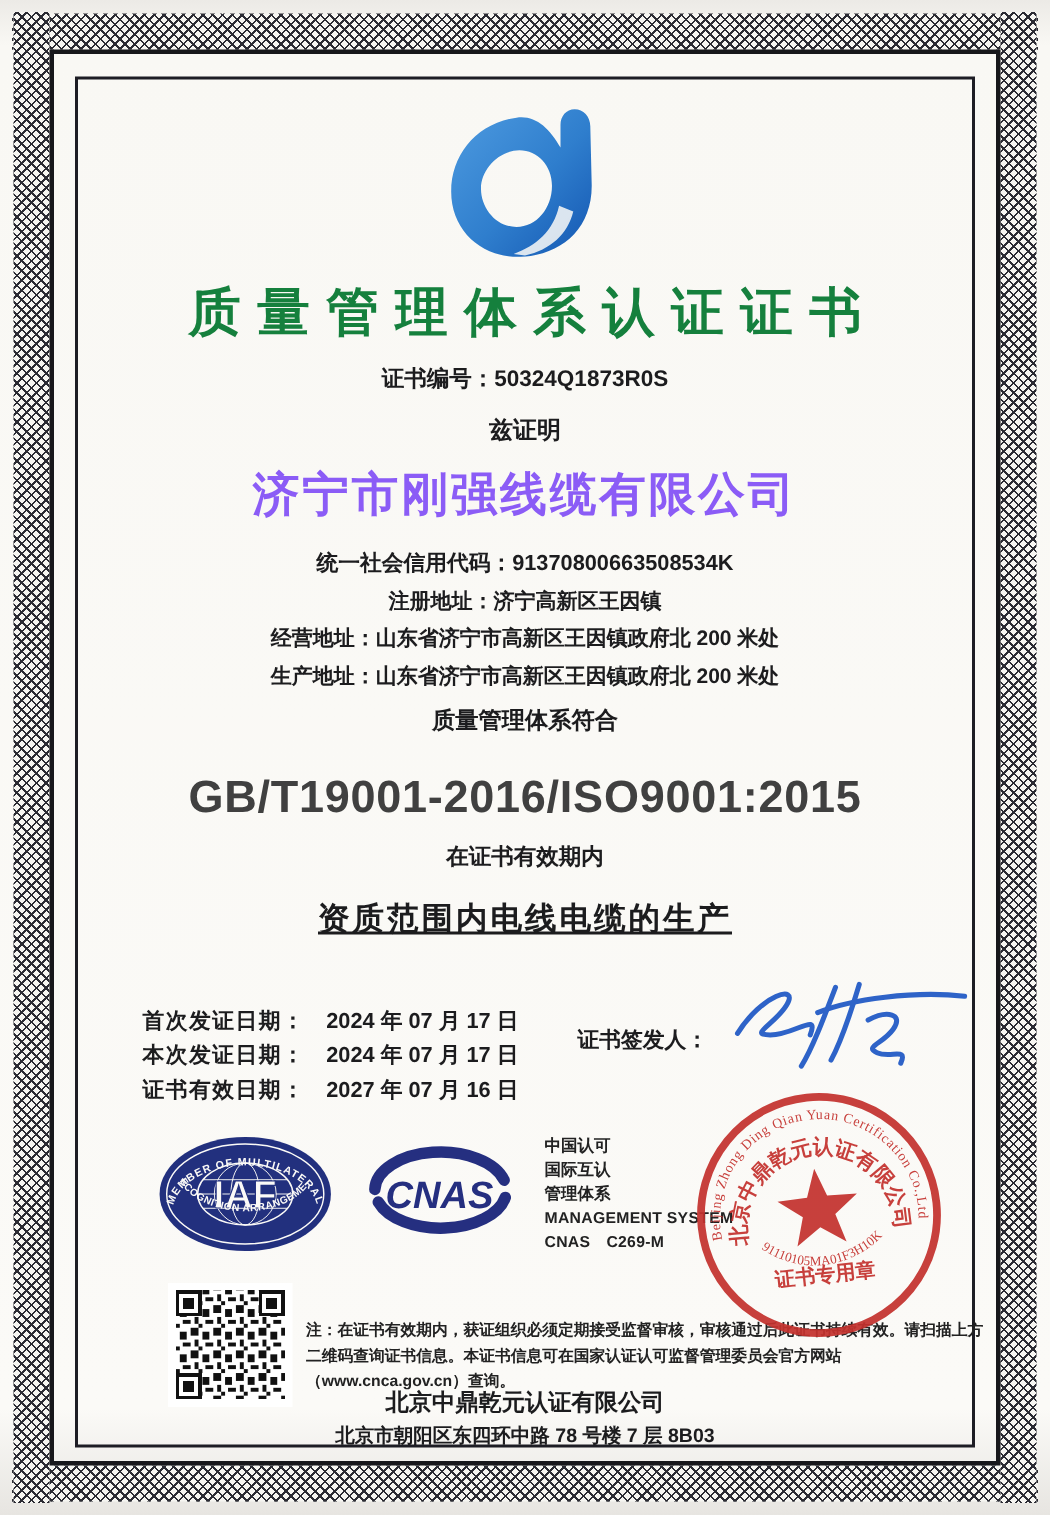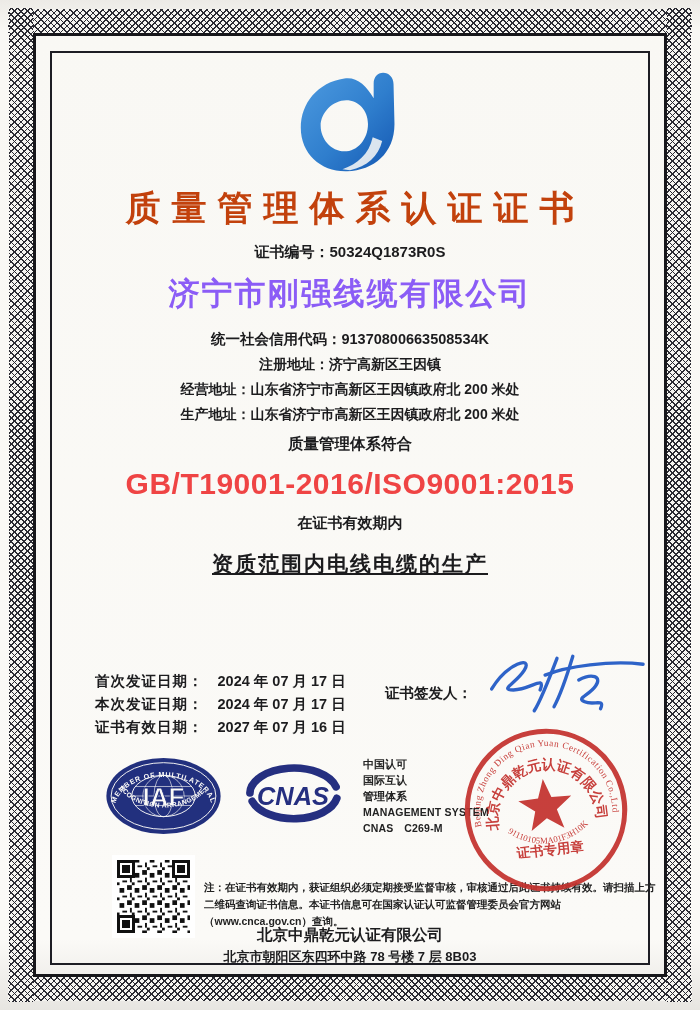--- a/index.html
+++ b/index.html
@@ -22,28 +22,28 @@
   .gband.bottom { left:8px; right:8px; bottom:9px; height:24px; }
   .gband.left   { top:8px;  bottom:8px; left:9px;  width:24px; }
   .gband.right  { top:8px;  bottom:8px; right:9px; width:24px; }
   .frame-thick { position:absolute; inset:33px; border:3px solid #17171b; }
   .frame-thin  { position:absolute; left:50px; right:50px; top:51px; bottom:45px; border:2px solid #1d1d24; }
 
   .content { position:absolute; left:52px; right:52px; top:53px; bottom:47px; text-align:center; }
 
   
   .logo-wrap { margin:16px auto 0; width:118px; height:106px; }
-  .cert-title { margin-top:10px; font-size:35px; font-weight:700; letter-spacing:11px; padding-left:11px; color:#c2410c; }
+  .cert-title { margin-top:10px; font-size:35px; font-weight:700; letter-spacing:11px; padding-left:11px; color:#15803d; }
   .cert-no { margin-top:11px; font-size:15px; font-weight:600; }
   .declare { margin-top:15px; font-size:16px; font-weight:600; }
   .company { margin-top:11px; font-size:31px; font-weight:700; letter-spacing:2px; color:#8b5cf6; }
   .credit  { margin-top:15px; font-size:14.5px; font-weight:600; }
   .addr    { margin-top:7px; font-size:14px; font-weight:600; }
   .conform { margin-top:10px; font-size:15.5px; font-weight:700; }
-  .standard{ margin-top:12px; font-size:30px; font-weight:700; letter-spacing:.5px; color:#ef4444; }
+  .standard{ margin-top:24px; font-size:30px; font-weight:700; letter-spacing:.5px; color:#404040; }
   .scope-label { margin-top:13px; font-size:15px; font-weight:700; }
   .scope { margin-top:17px; font-size:21px; font-weight:700; letter-spacing:2px;text-decoration:underline; }
 
   
   .dates-block { position:absolute; left:95px; top:670px; text-align:left; }
   .date-row { font-size:14.5px; line-height:23px; font-weight:600; white-space:nowrap; }
   .date-row .dlabel { letter-spacing:1px; margin-right:14px; }
   .signer-label { position:absolute; left:385px; top:684px; font-size:14.5px; font-weight:600; }
   .signature { position:absolute; left:462px; top:644px; width:188px; height:82px; }
 
@@ -89,20 +89,21 @@
         <path fill="#fbfaf7" d="M84 72 C 80 90 68 100 52 106 L 60 107 C 78 103 90 92 94 76 Z" opacity="0.85"></path>
       </svg>
     </div>
 
     <div class="cert-title">质量管理体系认证证书</div>
 
     <div class="cert-no">
       <span>证书编号：</span><span>50324Q1873R0S</span>
     </div>
 
+    <div class="declare">兹证明</div>
 
     <div class="company">济宁市刚强线缆有限公司</div>
 
     <div class="credit">
       <span>统一社会信用代码：</span><span>91370800663508534K</span>
     </div>
 
     <div class="addr">注册地址：济宁高新区王因镇</div>
     <div class="addr">经营地址：山东省济宁市高新区王因镇政府北 200 米处</div>
     <div class="addr">生产地址：山东省济宁市高新区王因镇政府北 200 米处</div>

